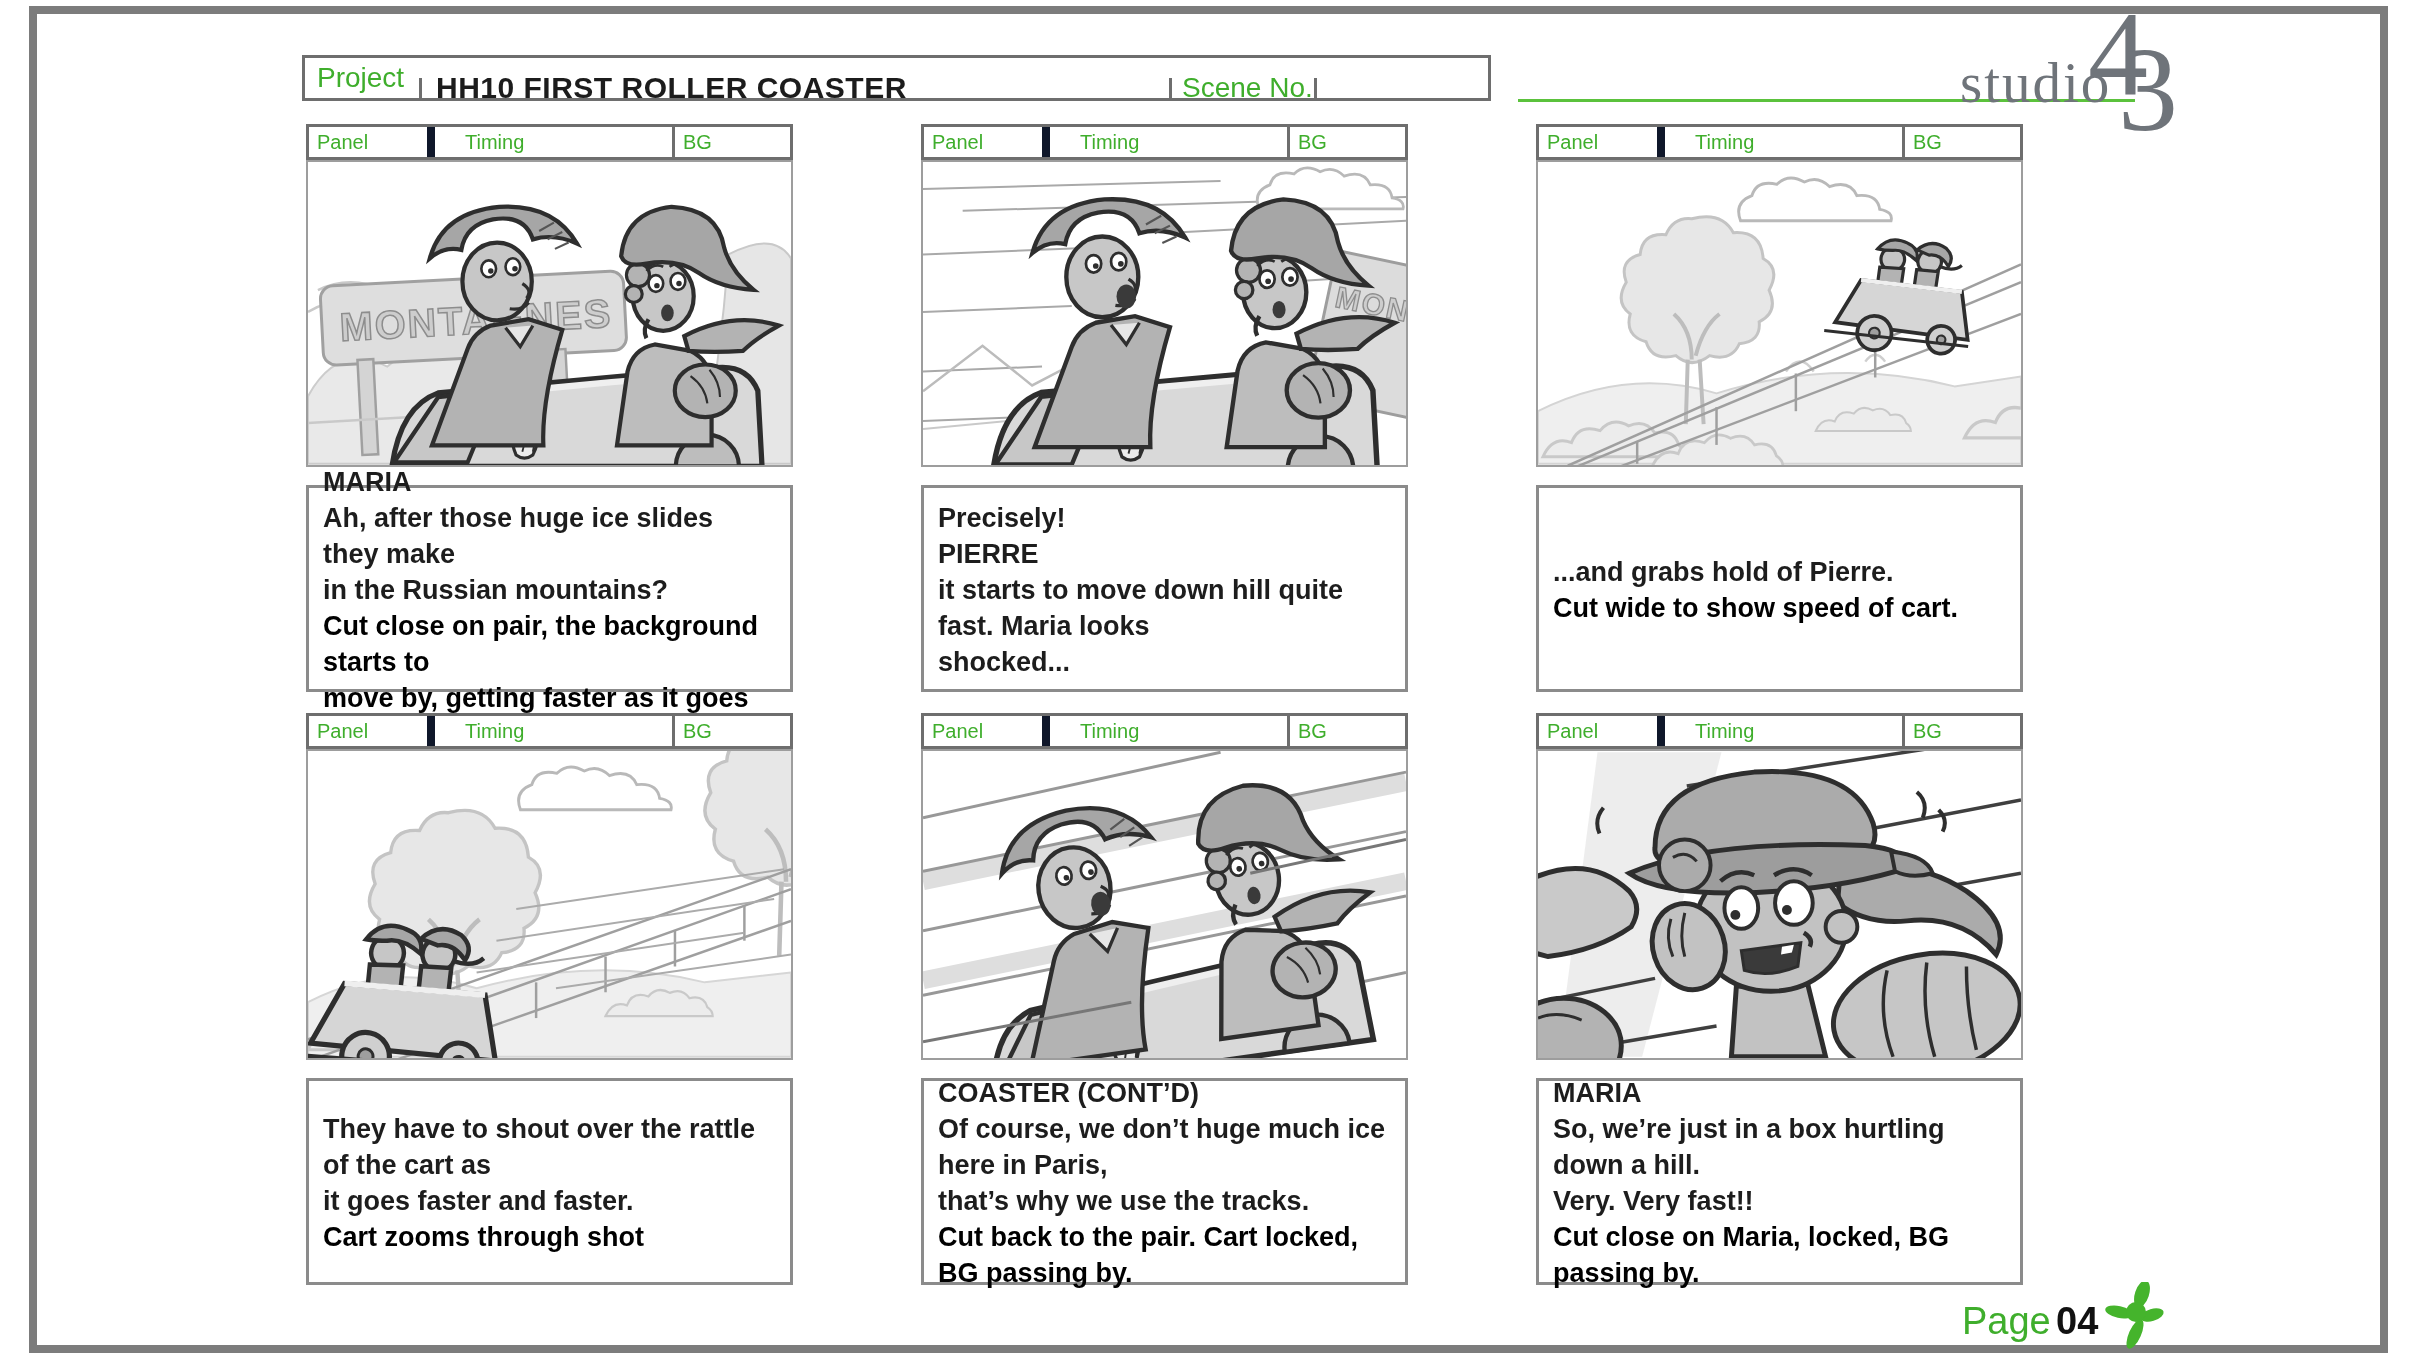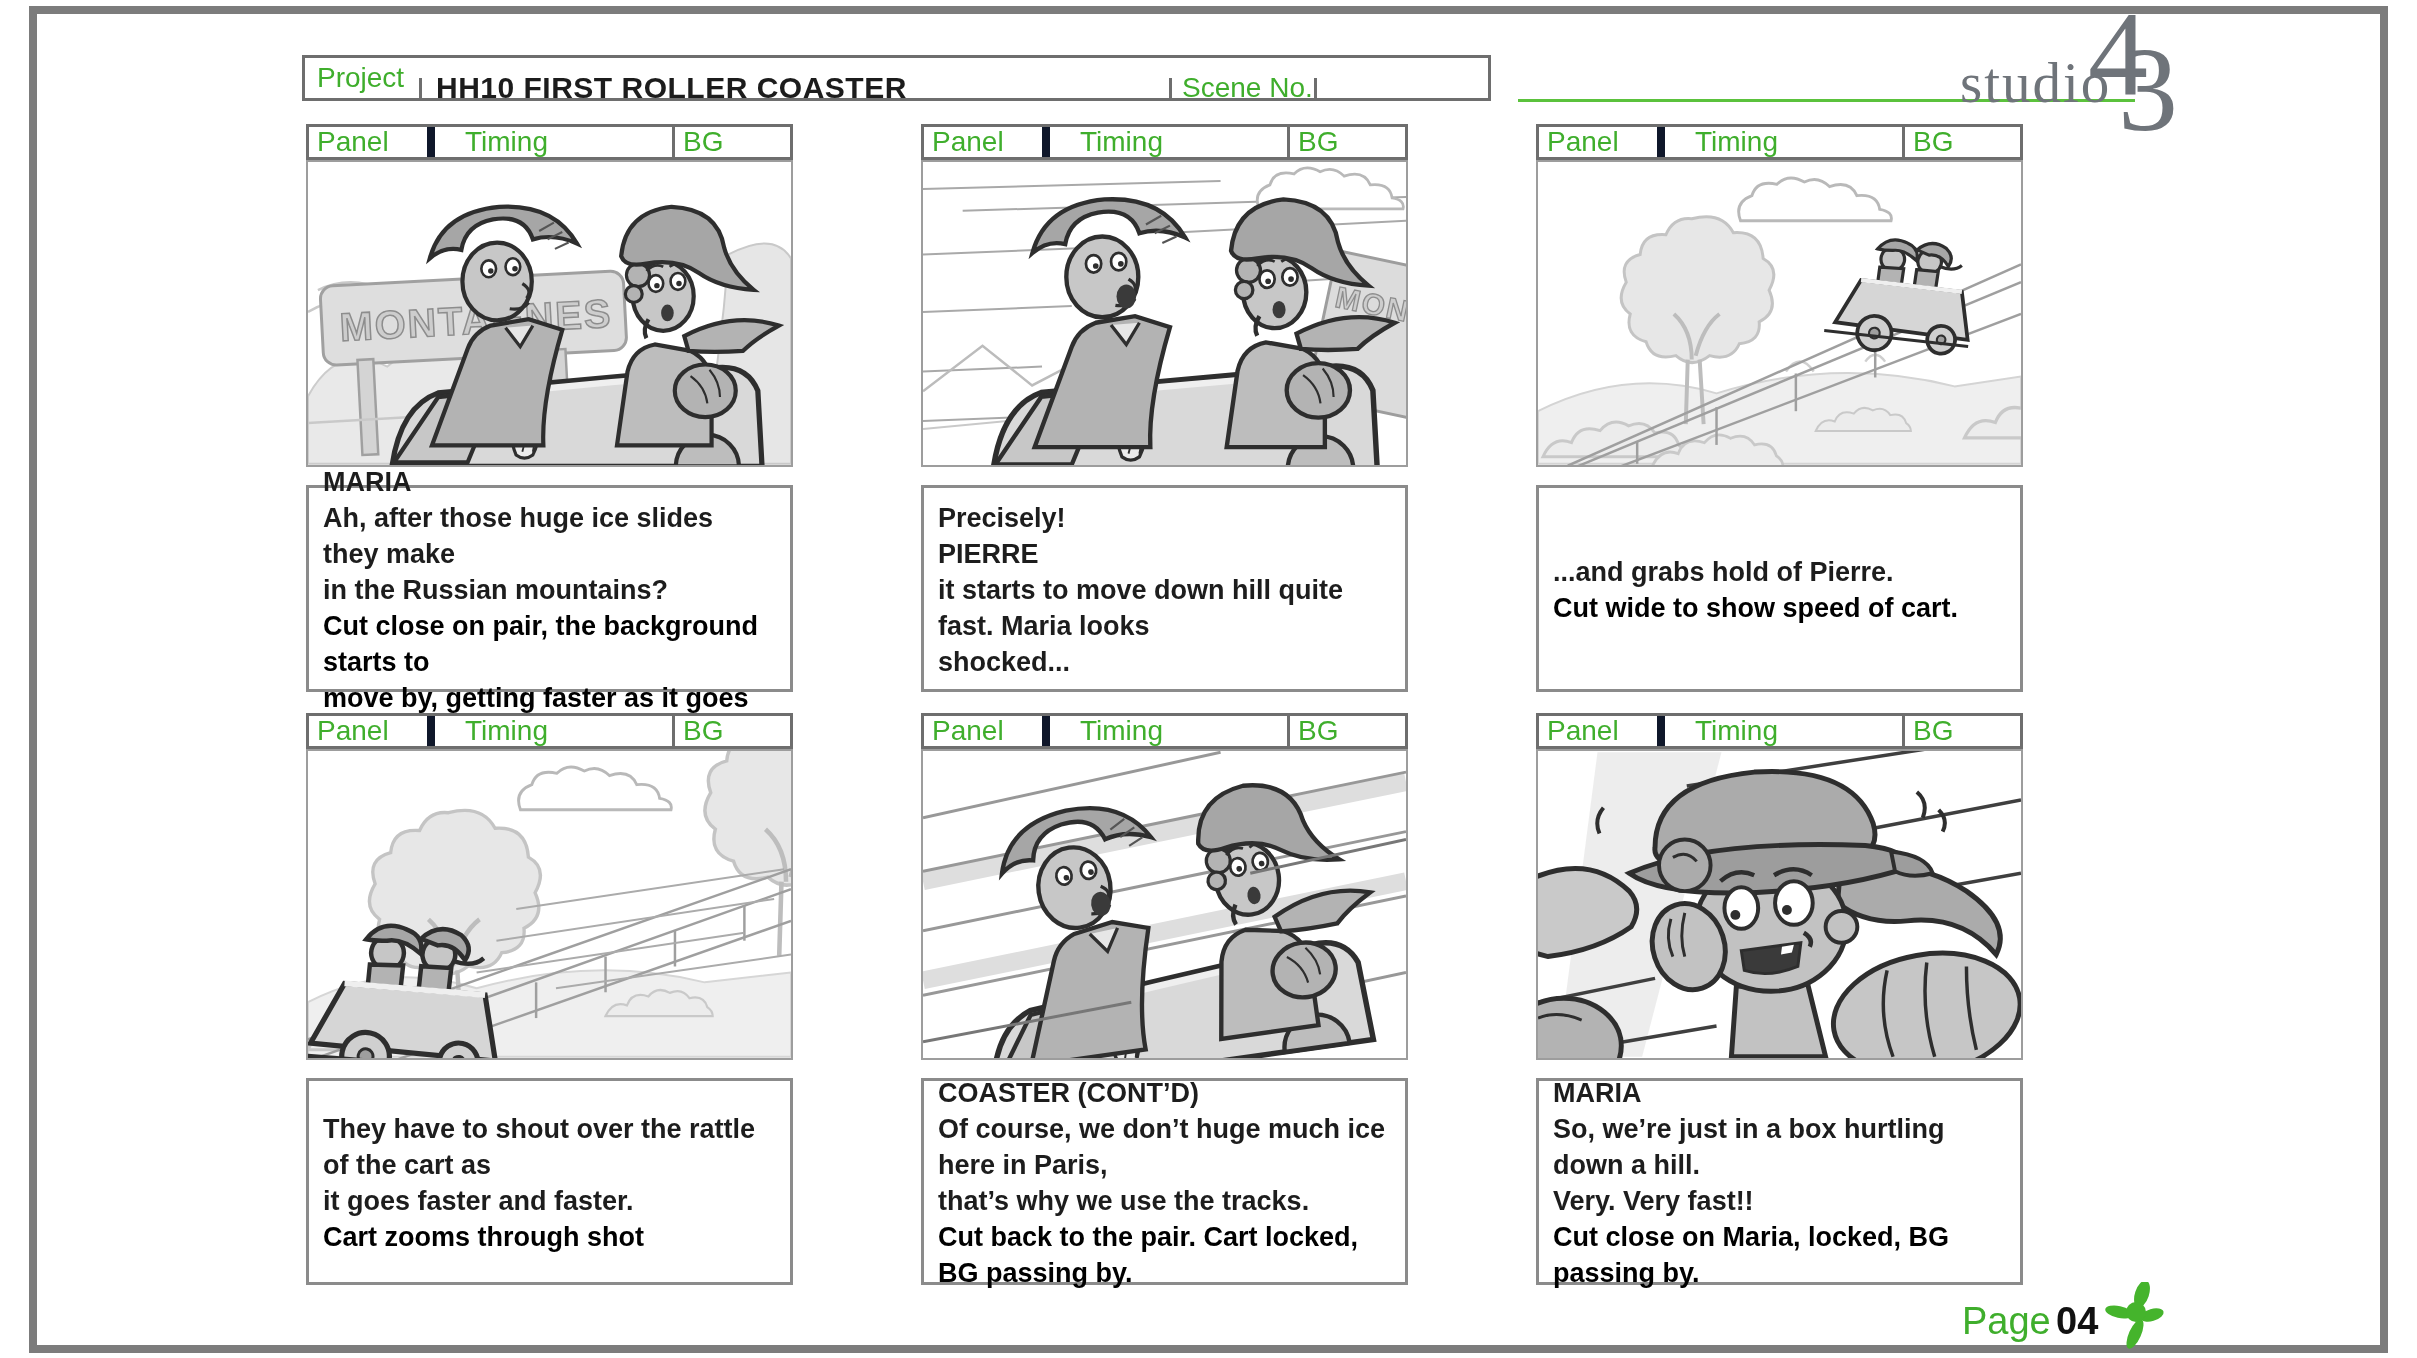--- a/index.html
+++ b/index.html
@@ -19,21 +19,21 @@
   .scene-value{width:174px;}
   
   .logo-underline{position:absolute;left:1518px;top:99px;width:617px;height:3px;background:#5bc23c;z-index:1;}
   .logo{position:absolute;left:1940px;top:2px;width:300px;height:160px;color:#6f747a;
         font-family:"Liberation Serif",serif;z-index:2;}
   .logo .studio{position:absolute;left:20px;top:52px;font-size:57px;line-height:1;letter-spacing:2px;}
   .logo .four{position:absolute;left:148px;top:-8px;font-size:120px;line-height:1;}
   .logo .three{position:absolute;left:178px;top:28px;font-size:120px;line-height:1;}
   
   .phead{position:absolute;width:487px;height:36px;border:3px solid #6e6e6e;box-sizing:border-box;
-         display:flex;background:#fff;font-size:28px;}
+         display:flex;background:#fff;font-size:20px;}
   .phead .hcell{display:flex;align-items:center;padding-left:8px;box-sizing:border-box;}
   .hcell.w1{width:118px;}
   .hcell.w2{flex:1;border-left:8px solid #0f172a;padding-left:30px;}
   .hcell.w3{width:118px;border-left:3px solid #6e6e6e;}
   .pimg{position:absolute;width:487px;border:2px solid #9d9d9d;box-sizing:border-box;background:#fff;overflow:hidden;}
   .pimg svg{display:block;width:100%;height:100%;}
   .pcap{position:absolute;width:487px;height:207px;border:3px solid #8b8b8b;box-sizing:border-box;background:#fff;
         display:flex;flex-direction:column;justify-content:center;
         padding:14px 16px 12px 14px;}
   .pcap .txt{font-size:27px;line-height:36px;font-weight:bold;color:#1d1d1d;white-space:pre-line;}

